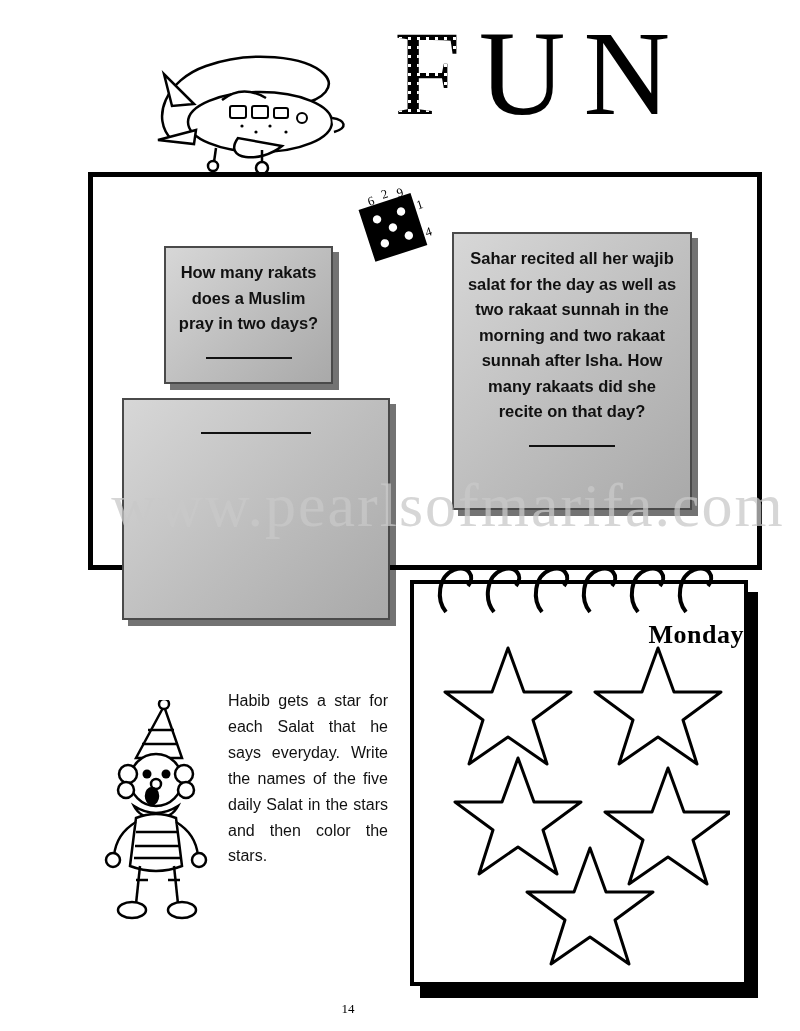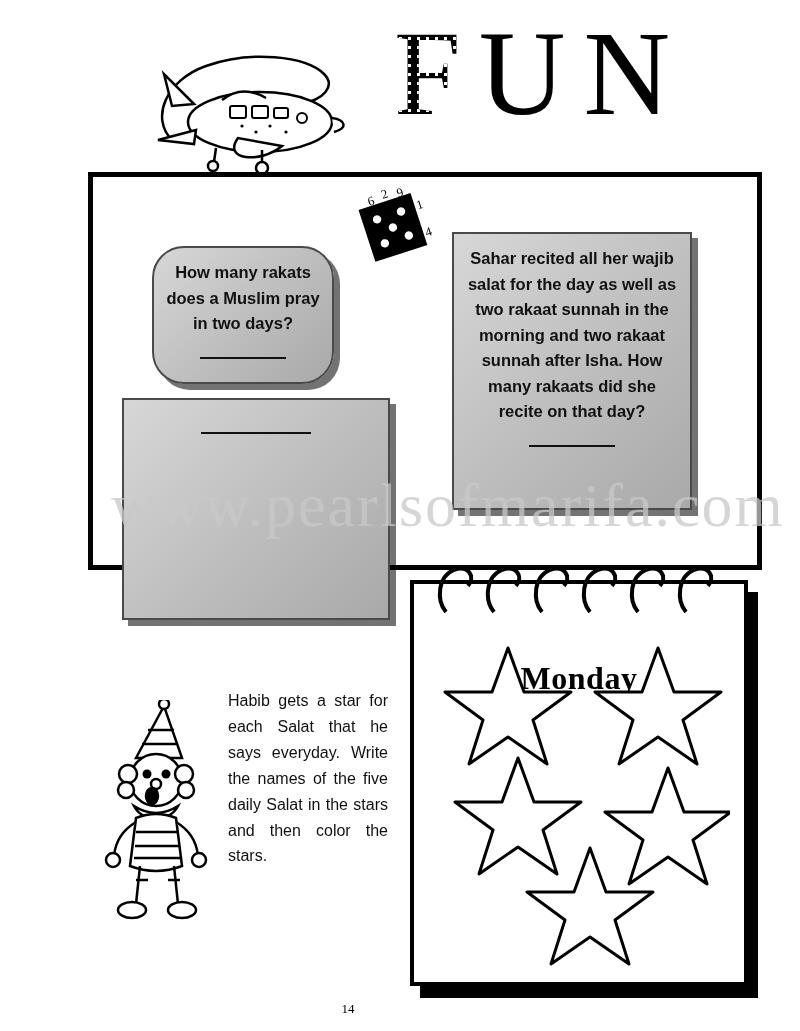--- a/index.html
+++ b/index.html
@@ -132,21 +132,21 @@
   }
   .card .blank {
     display: block;
     margin: 10px auto 0 auto;
     width: 86px;
     border-bottom: 2px solid #111;
     height: 10px;
   }
   .card .blank.wide { width: 110px; }
 
-  #card-rakats { left: 152px; top: 246px; width: 182px; height: 138px; border-radius: 32px; }
+  #card-rakats { left: 164px; top: 246px; width: 169px; height: 138px; }
   #card-bilal  { left: 122px; top: 398px; width: 268px; height: 222px; }
   #card-sahar  { left: 452px; top: 232px; width: 240px; height: 278px; }
 
   
   .notebook-shadow {
     position: absolute;
     left: 420px;
     top: 592px;
     width: 338px;
     height: 406px;
@@ -162,26 +162,25 @@
     background: #fff;
     border: 4px solid #000;
     box-sizing: border-box;
     z-index: 14;
   }
   .notebook-day {
     position: absolute;
     left: 0;
     top: 36px;
     width: 100%;
-    text-align: center;
+    text-align: right;
     font-family: "Liberation Serif", serif;
     font-weight: bold;
-    font-size: 32px;
+    font-size: 26px;
     letter-spacing: 0.5px;
-    margin-top: 40px;
   }
   .spiral {
     position: absolute;
     left: 432px;
     top: 560px;
     width: 300px;
     height: 60px;
     z-index: 18;
   }
   .stars-svg {

